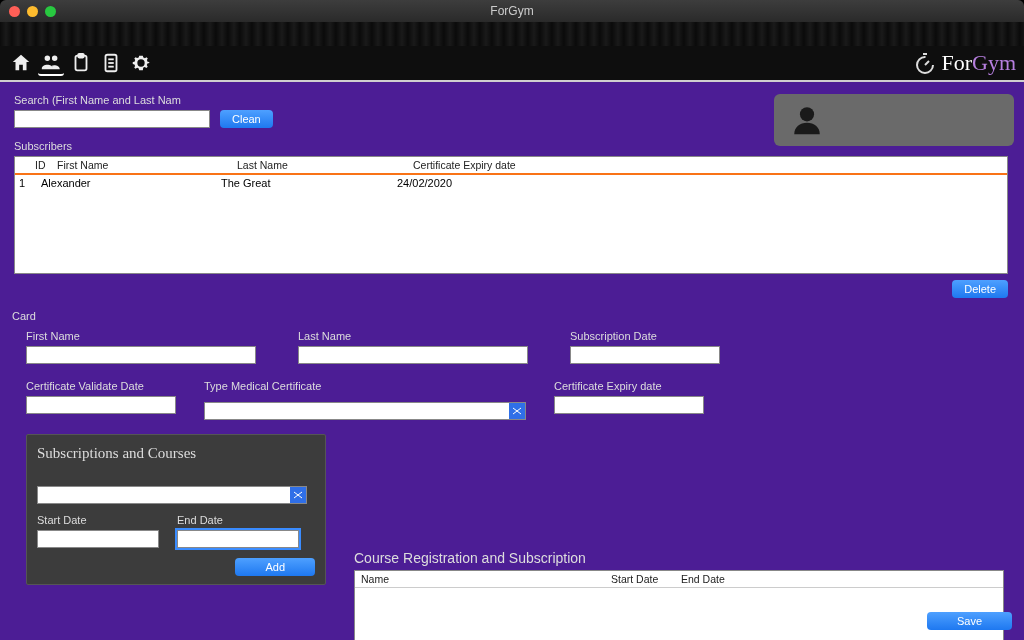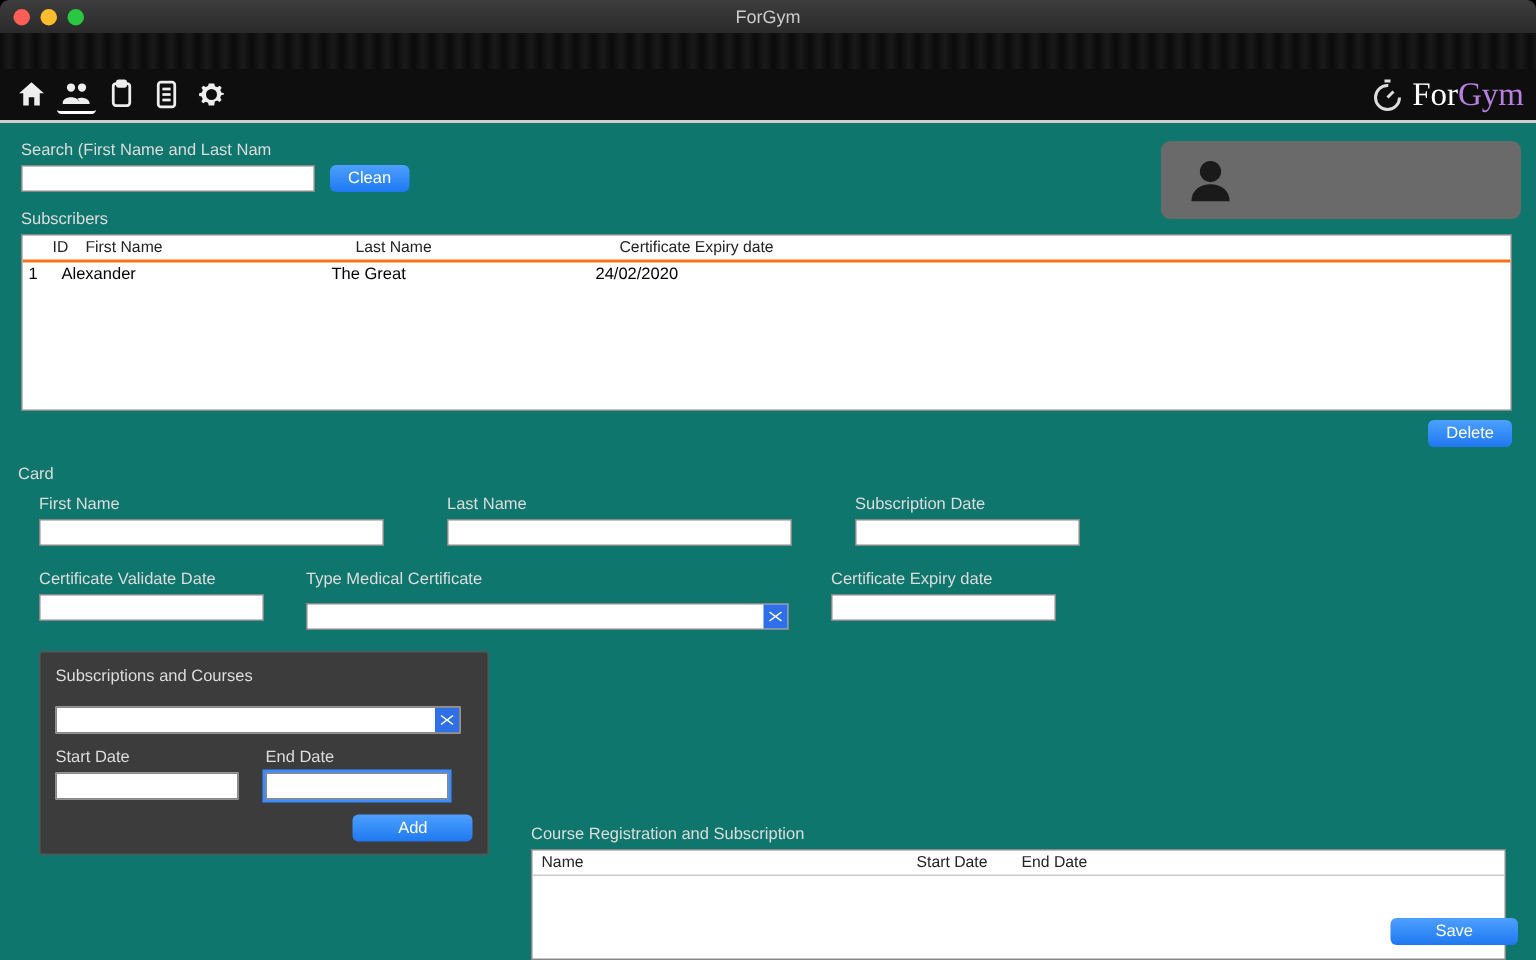--- a/index.html
+++ b/index.html
@@ -43,21 +43,21 @@
   .toolbar-left { display:flex; gap:4px; }
   .tbtn { width:26px; height:26px; display:flex; align-items:center; justify-content:center; color:#e8e8e8; border-radius:3px;}
   .tbtn.active { border-bottom:2px solid #fff; }
   .tbtn svg { width:22px; height:22px; }
   .logo { display:flex; align-items:center; gap:4px; }
   .logo svg { width:24px; height:24px; }
   .logo-text { font-family: "Brush Script MT", cursive; font-size:22px; }
   .logo-text .f { color:#fff; } .logo-text .g { color:#b77fe0; }
 
   .content {
-    background:#0f766e;
+    background:#4c1d95;
     height: calc(640px - 22px - 24px - 36px);
     padding: 12px 10px 8px 14px;
     position:relative;
   }
 
   .search-row { display:flex; align-items:flex-end; gap:10px; }
   .search-block label { display:block; margin-bottom:4px; color:#ddd; font-size:11px;}
   .txt {
     background:#fff; border:1px solid #888; height:18px; color:#000; padding:0 3px; font-size:11px;
   }
@@ -242,21 +242,21 @@
             </div>
         </div>
       </div>
       <div class="fcol">
         <label>Certificate Expiry date</label>
         <input class="txt" style="width: 150px;">
       </div>
     </div>
 
     <div class="sub-box">
-      <div style="font-size:11px; margin-bottom:14px;">Subscriptions and Courses</div>
+      <div style="font-size:15px; margin-bottom:24px;font-family:Liberation Serif, serif;">Subscriptions and Courses</div>
       <div class="select" style="width:270px">
         <div class="chev">
             <svg viewBox="0 0 10 10">
               <path d="M1 2l4 3 4-3M1 8l4-3 4 3" stroke="#fff" fill="none"></path>
             </svg>
           </div>
       </div>
       <div class="row2">
         <div class="fcol">
           <label>Start Date</label>
@@ -267,21 +267,21 @@
           <input class="txt" style="width: 122px; outline: rgb(58, 140, 255) solid 2px;">
         </div>
       </div>
       <div class="sub-foot">
         <button class="btn-blue wide">Add</button>
       </div>
     </div>
   </div>
 
   <div class="reg-wrap">
-    <div style="font-size:11px;">Course Registration and Subscription</div>
+    <div style="font-size:14px;">Course Registration and Subscription</div>
     <div class="reg-grid">
       <div class="reg-head">
         <div class="r-name">Name</div>
         <div class="r-sd">Start Date</div>
         <div class="r-ed">End Date</div>
       </div>
     </div>
   </div>
 
   <div class="save-row">

